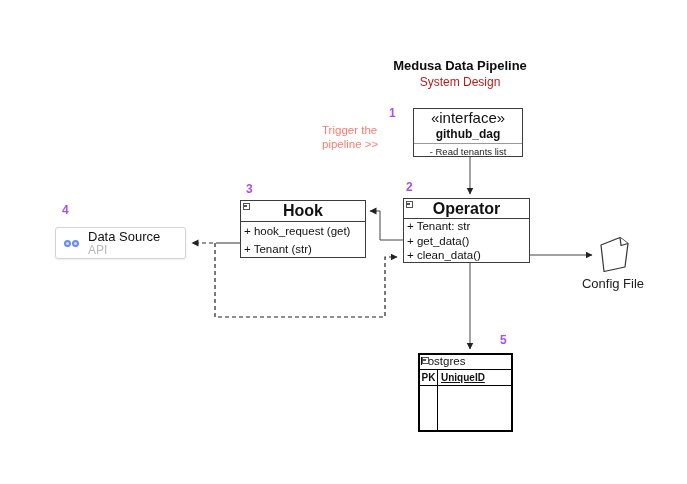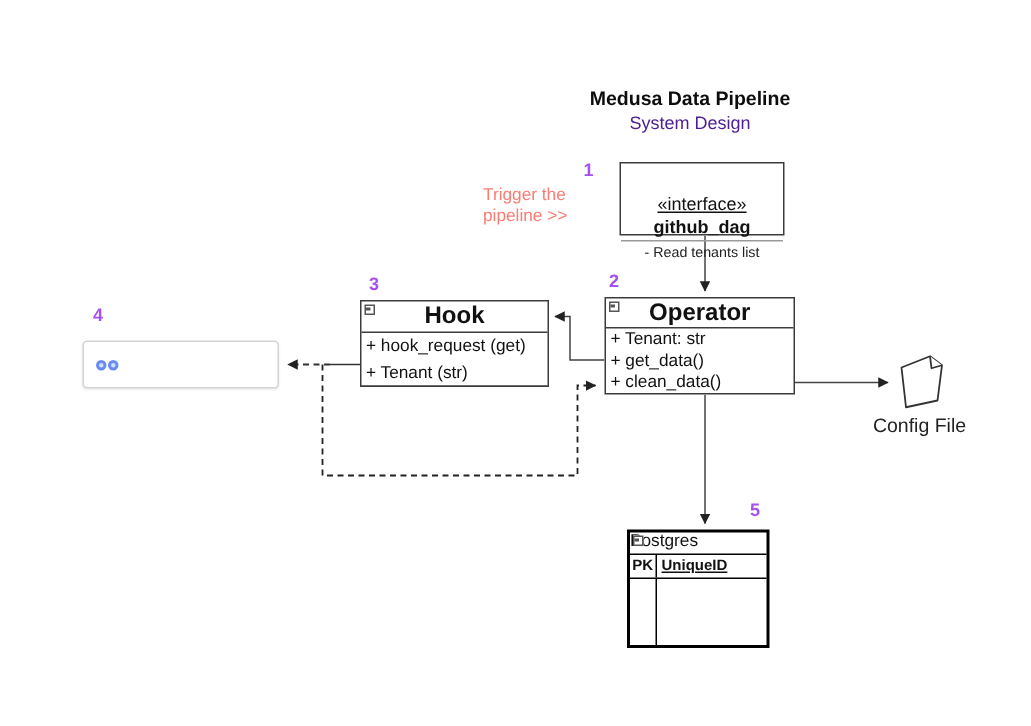--- a/index.html
+++ b/index.html
@@ -14,21 +14,21 @@
   #canvas { position: absolute; inset: 0; width: 687px; height: 390px; }
   #wires { position: absolute; left: 0; top: 0; z-index: 1; }
   .node { position: absolute; z-index: 2; background: #fff; }
 
   
   .diagram-title {
     position: absolute; left: 350px; top: 58px; width: 220px;
     text-align: center; z-index: 2;
   }
   .diagram-title .t1 { font-size: 13px; font-weight: bold; color: #0d0d0d; }
-  .diagram-title .t2 { font-size: 12px; color: #4c1d95; margin-top: 2px; }
+  .diagram-title .t2 { font-size: 12px; color: #b91c1c; margin-top: 2px; }
 
   
   .step-num {
     position: absolute; z-index: 3;
     font-size: 12px; font-weight: bold; color: #a750f0;
   }
 
   
   .trigger-note {
     position: absolute; left: 322px; top: 123px; z-index: 2;
@@ -52,21 +52,21 @@
     content: ""; position: absolute; left: 0px; top: 1px;
     width: 3px; height: 2px; background: #555;
   }
   .uml .row {
     font-size: 11.5px; padding: 0 3px;
     display: flex; align-items: center;
   }
 
   
   .iface { left: 413px; top: 108px; width: 110px; height: 49px; text-align: center; }
-  .iface .stereo { font-size: 12px; margin-top: 20px; text-decoration: underline; }
+  .iface .stereo { font-size: 15px; margin-top: 0; }
   .iface .iname { font-size: 12px; font-weight: bold; margin: 1px 0 2px; }
   .iface .attr  { font-size: 9.5px; border-top: 1px solid #9a9a9a; padding-top: 2px; color: #222; }
 
   
   .operator { left: 403px; top: 198px; width: 127px; height: 65px; }
   .operator .hd { height: 20px; }
   .operator .row { height: 14.5px; }
 
   
   .hook { left: 240px; top: 200px; width: 126px; height: 58px; }
@@ -183,20 +183,24 @@
     </div>
     <div class="row">+ hook_request (get)</div>
     <div class="row divided">+ Tenant (str)</div>
   </div>
 
   <div class="node datasource">
     <span class="ds-icon">
         <i></i>
         <i></i>
       </span>
+    <span class="ds-text">
+      <div class="dname">Data Source</div>
+      <div class="dsub">API</div>
+    </span>
   </div>
 
   <div class="node postgres">
     <div class="hd">
       <span class="class-icon"></span>
       <span>Postgres</span>
     </div>
     <div class="pg-pkrow">
       <div class="pg-pkcell">PK</div>
       <div class="pg-pkfield">UniqueID</div>

